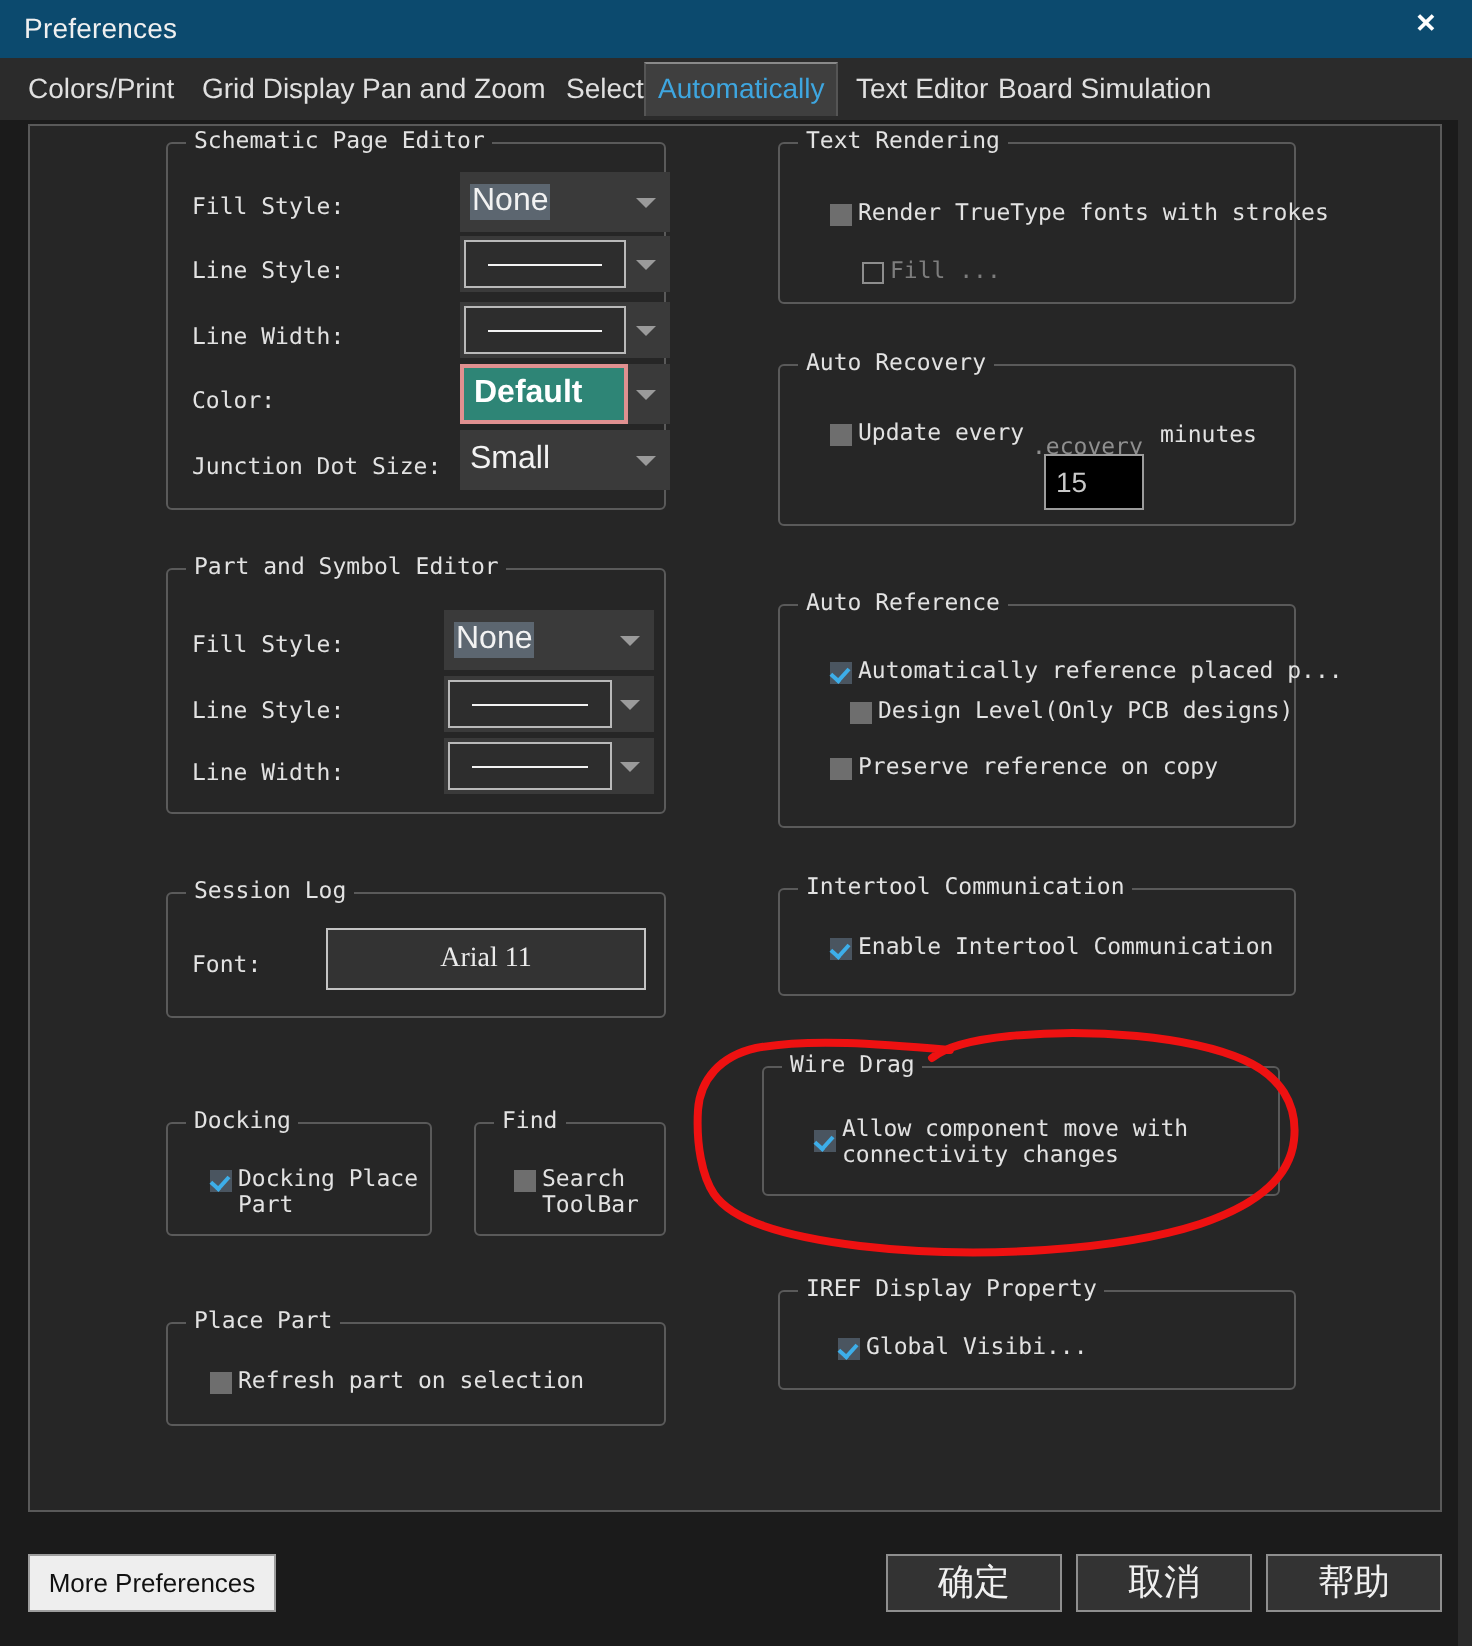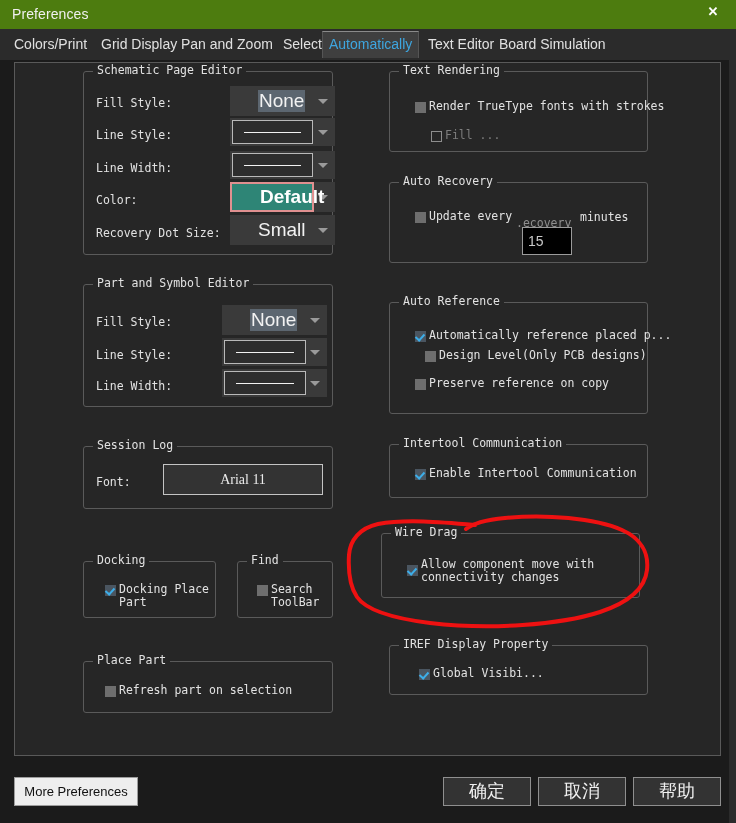--- a/index.html
+++ b/index.html
@@ -11,21 +11,21 @@
     font-family: "DejaVu Sans", sans-serif;
     overflow: hidden;
     position: relative;
     color: #dcdcdc;
   }
 
   
   #titlebar {
     position: absolute; left: 0; top: 0;
     width: 736px; height: 29px;
-    background: #4d7c0f;
+    background: #0c4a6e;
   }
   #title-text {
     position: absolute; left: 12px; top: 6px;
     font-family: "Liberation Sans", sans-serif;
     font-size: 14px;
     color: #f0f0f0;
     letter-spacing: .1px;
   }
   #close-btn {
     position: absolute; right: 12px; top: 2px;
@@ -106,24 +106,23 @@
   .combo {
     position: absolute;
     background: #3a3a3a;
     box-sizing: border-box;
     cursor: pointer;
   }
   .combo .cval {
     position: absolute; left: 5px; top: 50%;
     transform: translateY(-50%);
     font-family: "Liberation Sans", sans-serif;
-    font-size: 19px;
+    font-size: 16px;
     color: #f2f2f2;
     white-space: nowrap;
-    margin-left: 23px;
   }
   .combo .cval.sel {
     background: #5c6670;
     padding: 0 1px;
   }
   .combo .arrow {
     position: absolute; right: 7px; top: 50%;
     margin-top: -2px;
     width: 0; height: 0;
     border-left: 5px solid transparent;
@@ -295,21 +294,21 @@
     </div>
 
     <div class="lbl" style="left:12px; top:121px;">Color:</div>
     <div class="combo" style="left:146px; top:110px; width:105px; height:30px;">
       <span class="arrow"></span>
     </div>
     <div class="combo teal" style="left:146px; top:110px; width:84px; height:30px;">
       <span class="cval">Default</span>
     </div>
 
-    <div class="lbl" style="left:12px; top:154px;">Recovery Dot Size:</div>
+    <div class="lbl" style="left:12px; top:154px;">Junction Dot Size:</div>
     <div class="combo" style="left:146px; top:143px; width:105px; height:30px;">
       <span class="cval">Small</span>
       <span class="arrow"></span>
     </div>
   </div>
 
   <div class="group" style="left:68px; top:221px; width:250px; height:123px;">
     <div class="group-title">Part and Symbol Editor</div>
 
     <div class="lbl" style="left:12px; top:30px;">Fill Style:</div>

